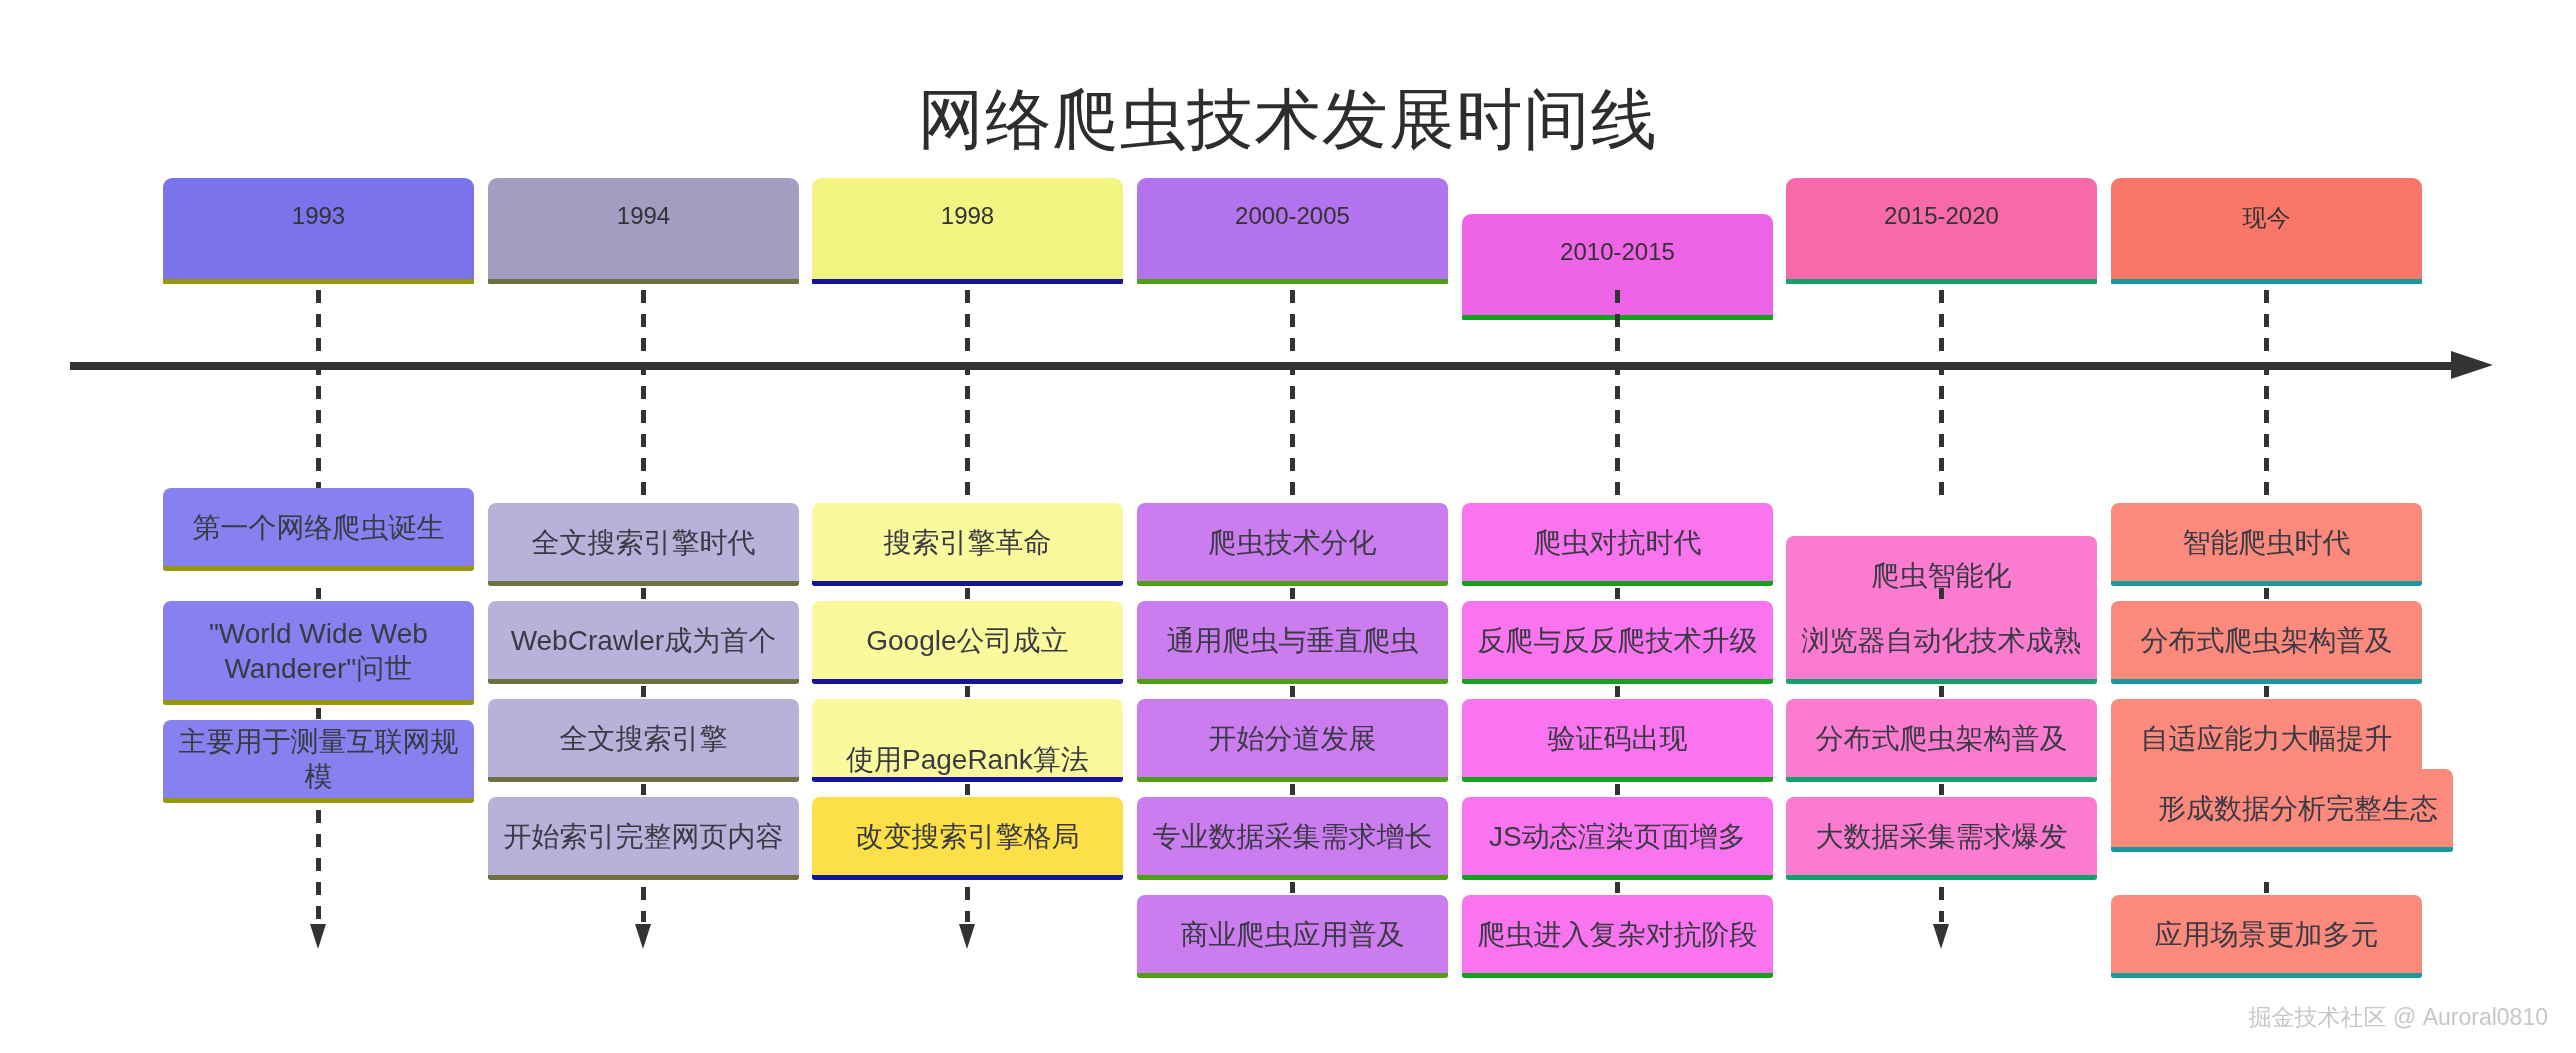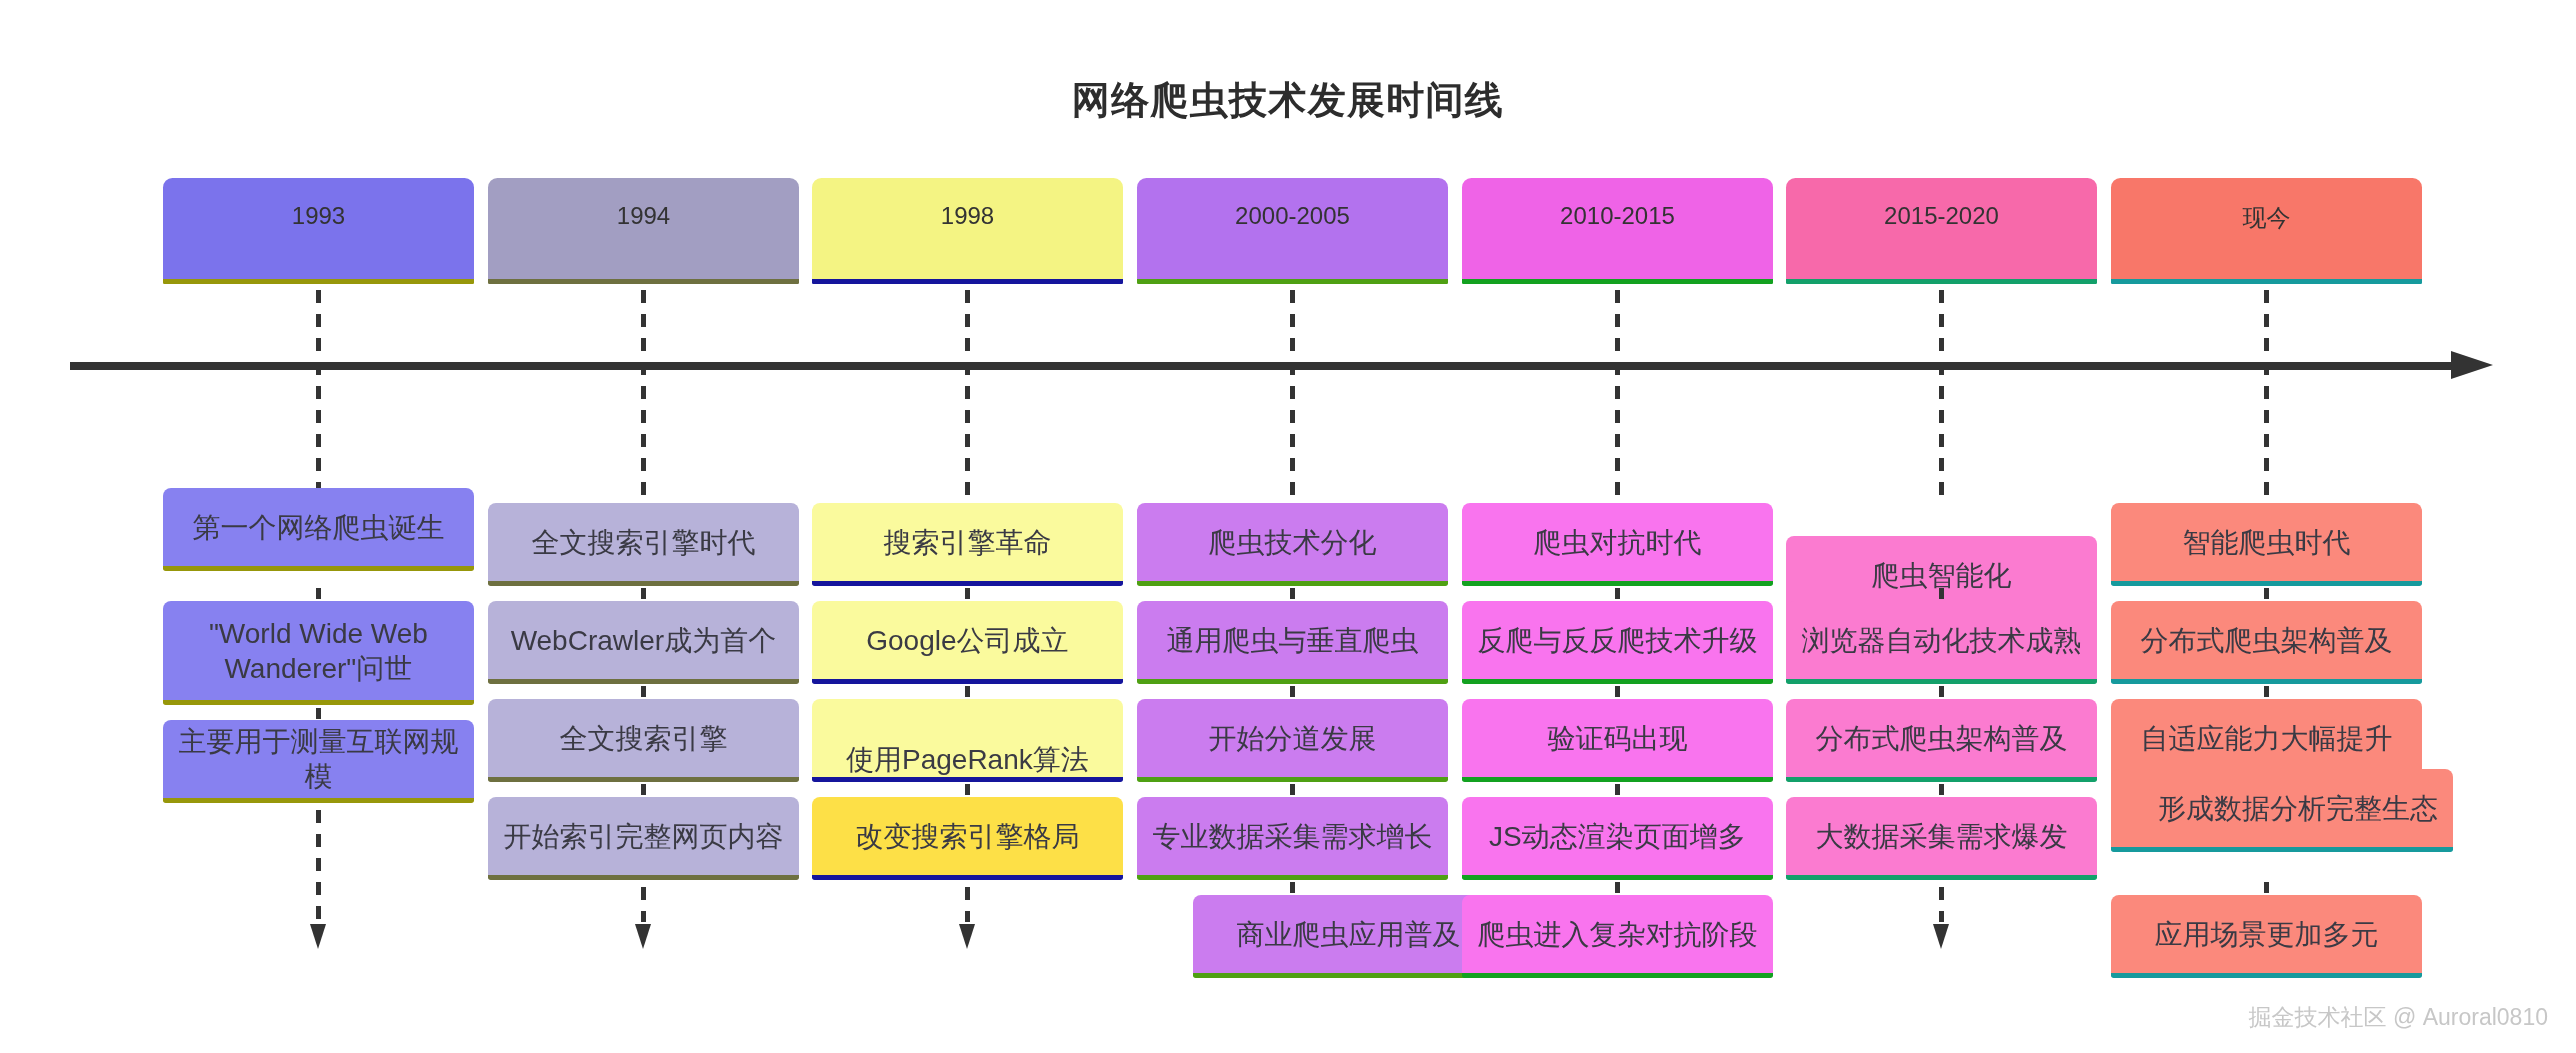--- a/index.html
+++ b/index.html
@@ -10,22 +10,22 @@
     background: #ffffff;
     overflow: hidden;
     font-family: "Liberation Sans", "DejaVu Sans", sans-serif;
   }
   .title {
     position: absolute;
     top: 75px;
     left: 0;
     width: 100%;
     text-align: center;
-    font-size: 38px;
-    font-weight: 700;
+    font-size: 66px;
+    font-weight: 400;
     letter-spacing: 1.3px;
     color: #2d2d2d;
   }
   .axis-line {
     position: absolute;
     left: 70px;
     top: 362px;
     width: 2381px;
     height: 8px;
     background: #333333;
@@ -185,26 +185,26 @@
         </div>
         <div class="gap-dash" style="left: 1290px; top: 686px;"></div>
         <div class="event-card" style="left: 1137px; top: 699px; width: 284px; height: 78px; background: rgb(203, 124, 239); border-bottom-color: rgb(79, 160, 19);">
           <span>开始分道发展</span>
         </div>
         <div class="gap-dash" style="left: 1290px; top: 784px;"></div>
         <div class="event-card" style="left: 1137px; top: 797px; width: 284px; height: 78px; background: rgb(203, 124, 239); border-bottom-color: rgb(79, 160, 19);">
           <span>专业数据采集需求增长</span>
         </div>
         <div class="gap-dash" style="left: 1290px; top: 882px;"></div>
-        <div class="event-card" style="left: 1193px; top: 895px; width: 284px; height: 78px; background: rgb(203, 124, 239); border-bottom-color: rgb(79, 160, 19);">
+        <div class="event-card" style="left: 1137px; top: 895px; width: 284px; height: 78px; background: rgb(203, 124, 239); border-bottom-color: rgb(79, 160, 19);">
           <span>商业爬虫应用普及</span>
         </div>
       </div>
       <div>
-        <div class="era-header" style="left: 1462px; width: 311px; background: rgb(239, 99, 231); border-bottom-color: rgb(19, 161, 32);">
+        <div class="era-header" style="left: 1462px; width: 311px; background: rgb(239, 99, 231); border-bottom-color: rgb(19, 161, 32); margin-top: 36px;">
           <span class="era-year">2010-2015</span>
         </div>
         <div class="dashed-connector" style="left: 1615px; top: 290px; height: 211px;"></div>
         <div class="event-card" style="left: 1462px; top: 503px; width: 284px; height: 78px; background: rgb(249, 116, 238); border-bottom-color: rgb(19, 161, 32);">
           <span>爬虫对抗时代</span>
         </div>
         <div class="gap-dash" style="left: 1615px; top: 588px;"></div>
         <div class="event-card" style="left: 1462px; top: 601px; width: 284px; height: 78px; background: rgb(249, 116, 238); border-bottom-color: rgb(19, 161, 32);">
           <span>反爬与反反爬技术升级</span>
         </div>

